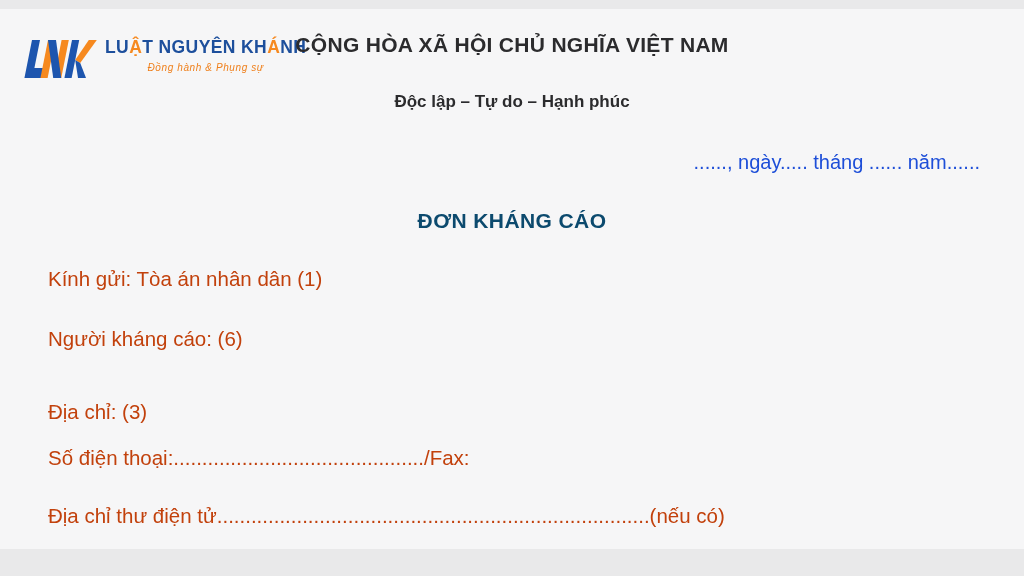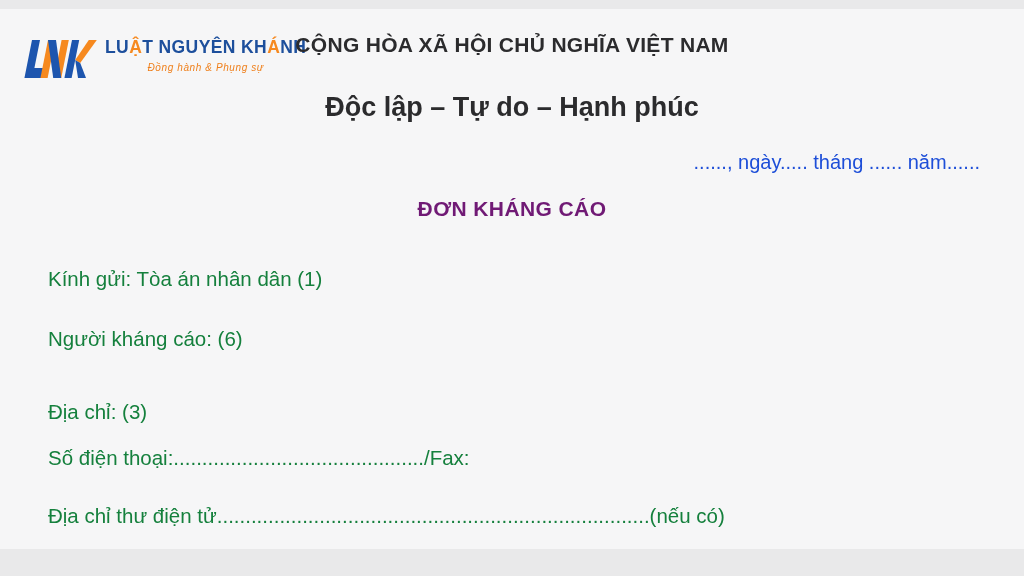--- a/index.html
+++ b/index.html
@@ -53,46 +53,46 @@
     font-weight: 700;
     font-size: 21px;
     letter-spacing: 0.3px;
     color: #2b2b2d;
   }
   .motto {
     position: absolute;
     top: 83px; left: 0; right: 0;
     text-align: center;
     font-weight: 700;
-    font-size: 27px;
+    font-size: 17px;
     color: #2b2b2d;
   }
   .date-line {
     position: absolute;
     top: 142px;
     right: 44px;
     font-size: 20px;
     color: #1d4ed8;
   }
   .doc-title {
     position: absolute;
-    top: 188px; left: 0; right: 0;
+    top: 200px; left: 0; right: 0;
     text-align: center;
     font-weight: 600;
     font-size: 21px;
     letter-spacing: 0.4px;
-    color: #701a75;
+    color: #0c4a6e;
   }
 
   
   .body-line {
     position: absolute;
     left: 48px;
     font-size: 20.5px;
-    color: #15803d;
+    color: #c2410c;
     white-space: nowrap;
   }
   .line-0 { top: 258px; }
   .line-1 { top: 318px; }
   .line-2 { top: 391px; text-align: center; }
   .line-3 { top: 437px; }
   .line-4 { top: 495px; }
   .line-5 { top: 551px; }
 </style>
 </head>

